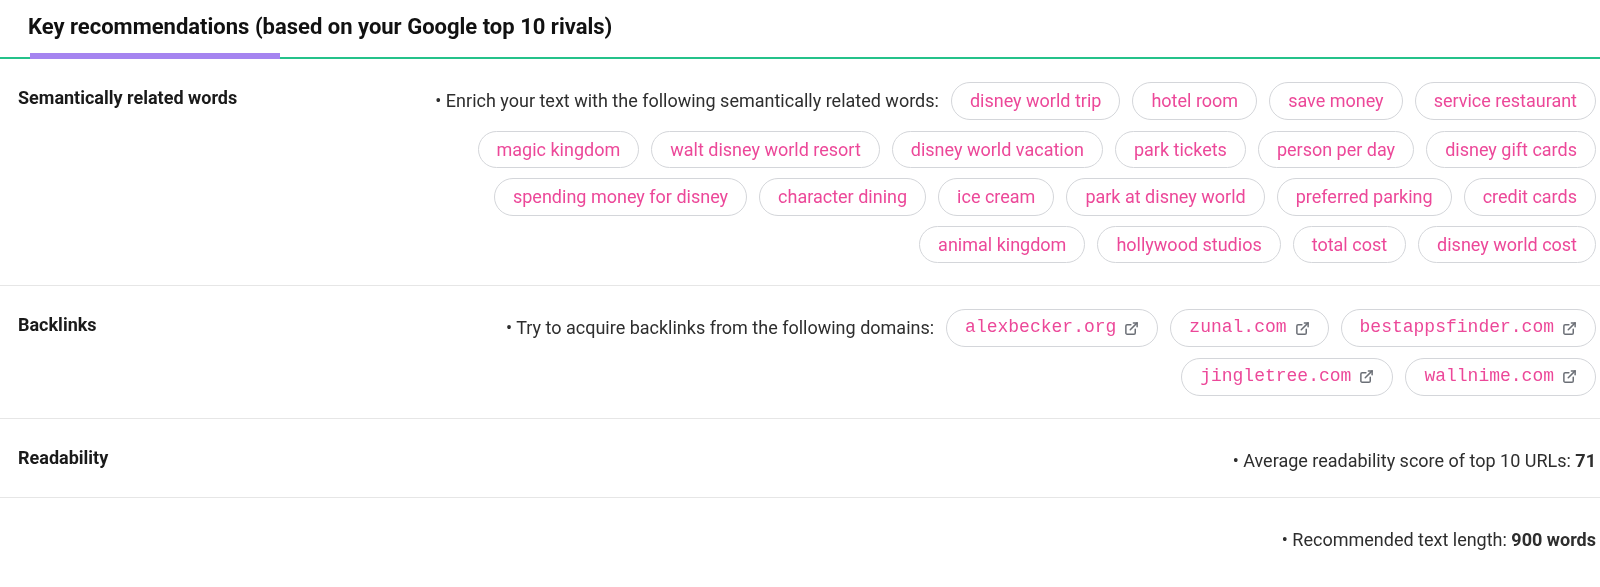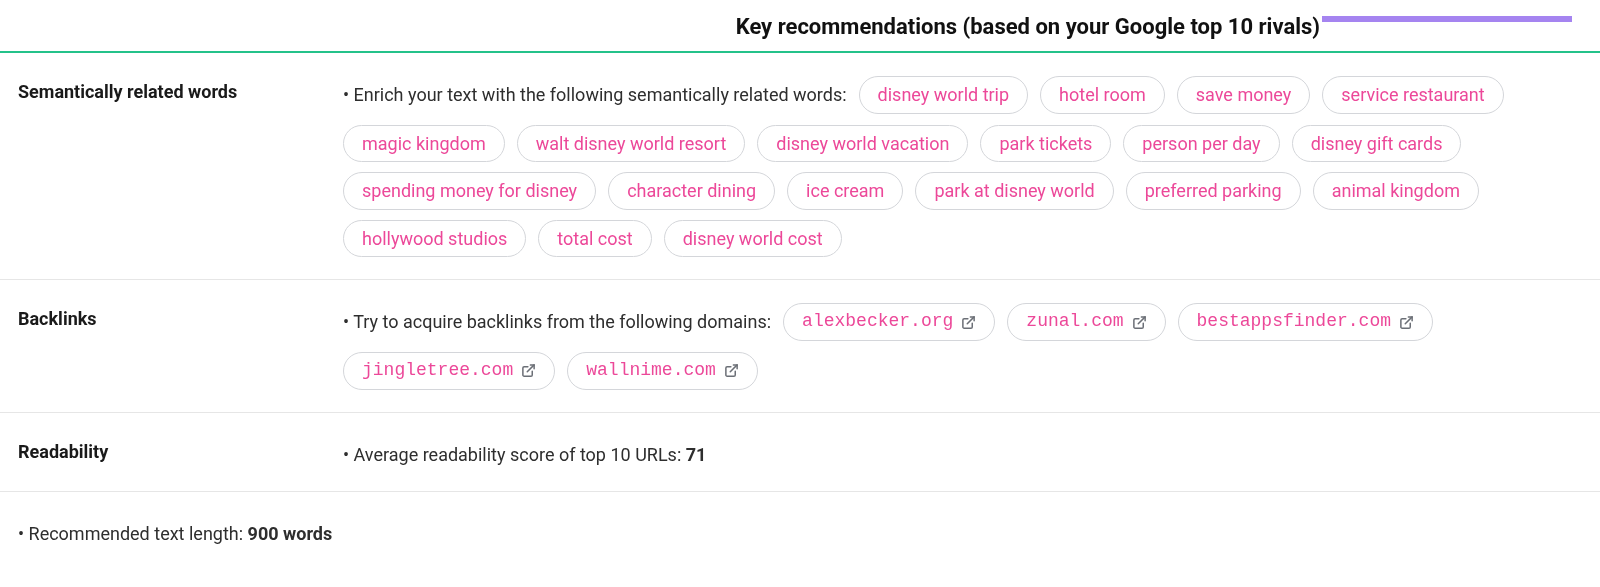--- a/index.html
+++ b/index.html
@@ -6,23 +6,23 @@
   body {
     font-family: -apple-system, BlinkMacSystemFont, "Segoe UI", Roboto, Helvetica, Arial, sans-serif;
     background: #fff;
     color: #1a1a1a;
     width: 1600px;
   }
   .container { width: 1600px; }
 
   .section-header {
     display: flex;
+    flex-direction: column;
     padding: 14px 28px 0 28px;
     border-bottom: 2px solid #24c28a;
-    justify-content: flex-end;
   }
   .section-title {
     font-size: 22px;
     font-weight: 700;
     color: #111;
     padding-bottom: 12px;
   }
   .accent-bar {
     width: 250px;
     height: 6px;
@@ -51,20 +51,21 @@
     flex: 1;
     font-size: 18px;
     color: #3c3c3c;
   }
   .bullet-line {
     display: flex;
     align-items: center;
     flex-wrap: wrap;
     gap: 10px 12px;
     line-height: 2.2;
+    justify-content: flex-end;
   }
   .bullet-line.no-chips { line-height: 1.6; padding-top: 6px; }
   .bullet-text { color: #2e2e2e; }
   .bold { font-weight: 700; }
 
   .chip {
     display: inline-flex;
     align-items: center;
     gap: 8px;
     border: 1px solid #d4d6da;
@@ -108,20 +109,21 @@
           <span class="chip">walt disney world resort</span>
           <span class="chip">disney world vacation</span>
           <span class="chip">park tickets</span>
           <span class="chip">person per day</span>
           <span class="chip">disney gift cards</span>
           <span class="chip">spending money for disney</span>
           <span class="chip">character dining</span>
           <span class="chip">ice cream</span>
           <span class="chip">park at disney world</span>
           <span class="chip">preferred parking</span>
+          <span class="chip">credit cards</span>
           <span class="chip">animal kingdom</span>
           <span class="chip">hollywood studios</span>
           <span class="chip">total cost</span>
           <span class="chip">disney world cost</span>
         </div>
     </div>
   </div>
 
   <div class="row">
     <div class="row-label">Backlinks</div>

